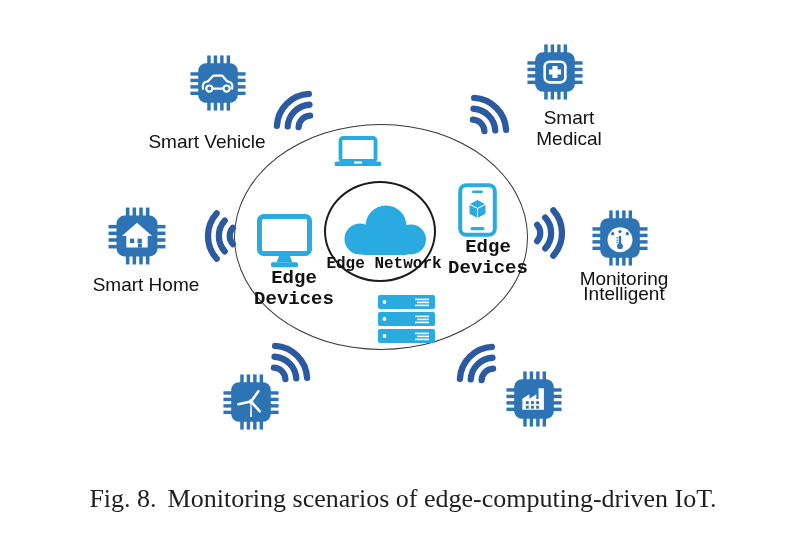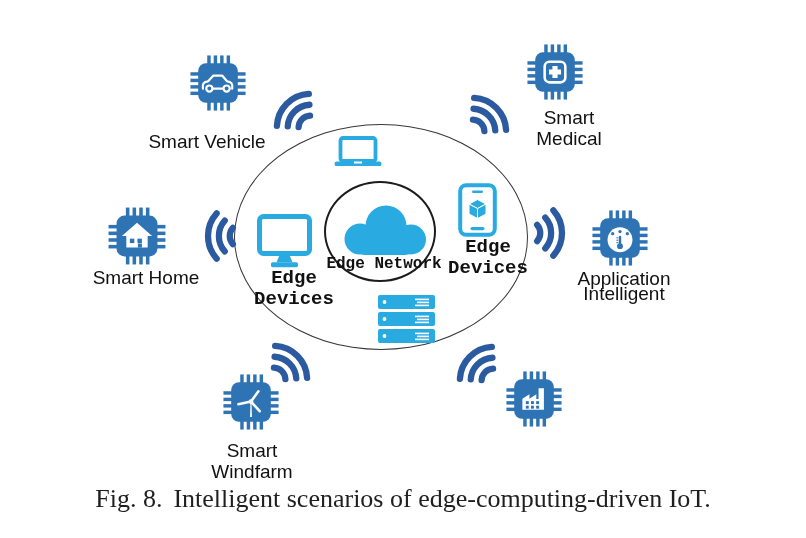--- a/index.html
+++ b/index.html
@@ -210,21 +210,21 @@
         <rect x="58" y="31" width="10" height="4"></rect>
         <rect x="58" y="38.5" width="10" height="4"></rect>
         <rect x="58" y="46" width="10" height="4"></rect>
       <rect x="13" y="13" width="46" height="46" rx="9"></rect>
     </g>
     <path d="M36 21 L19 36 h5 v13 h24 V36 h5 z" class="f-white"></path>
     <rect x="28" y="39" width="5" height="5" class="f-chip"></rect>
     <rect x="36.5" y="39" width="5" height="5" class="f-chip"></rect>
     <rect x="37" y="44.5" width="4.5" height="4.5" class="f-chip"></rect>
   </svg>
-  <div class="lbl" style="left:86px;top:267px;width:120px;">Smart Home</div>
+  <div class="lbl" style="left:86px;top:274px;width:120px;">Smart Home</div>
 
   <svg class="abs" style="left:589px;top:207px;" width="62" height="62" viewBox="0 0 72 72">
     <g class="f-chip">
       <rect x="23.5" y="4" width="4" height="10"></rect>
         <rect x="31" y="4" width="4" height="10"></rect>
         <rect x="38.5" y="4" width="4" height="10"></rect>
         <rect x="46" y="4" width="4" height="10"></rect>
       <rect x="23.5" y="58" width="4" height="10"></rect>
         <rect x="31" y="58" width="4" height="10"></rect>
         <rect x="38.5" y="58" width="4" height="10"></rect>
@@ -243,21 +243,21 @@
     <circle cx="27.5" cy="31" r="1.9" class="f-chip"></circle>
     <circle cx="36" cy="28.5" r="1.9" class="f-chip"></circle>
     <circle cx="44.5" cy="31" r="1.9" class="f-chip"></circle>
     <rect x="34.6" y="33.5" width="2.8" height="10" rx="1.4" class="f-chip"></rect>
     <rect x="31.8" y="35.2" width="2.2" height="1.2" class="f-chip"></rect>
     <rect x="31.8" y="38" width="2.2" height="1.2" class="f-chip"></rect>
     <rect x="31.8" y="40.8" width="2.2" height="1.2" class="f-chip"></rect>
     <circle cx="36" cy="45.5" r="3.4" class="f-chip"></circle>
   </svg>
   <div class="lbl" style="left:564px;top:271px;width:120px;line-height:15px;">
-    <span style="display:block;">Application</span>
+    <span style="display:block;">Monitoring</span>
     <span style="display:block;">Intelligent</span>
   </div>
 
   <svg class="abs" style="left:219px;top:371px;" width="64" height="62" viewBox="0 0 72 72">
     <g class="f-chip">
       <rect x="23.5" y="4" width="4" height="10"></rect>
         <rect x="31" y="4" width="4" height="10"></rect>
         <rect x="38.5" y="4" width="4" height="10"></rect>
         <rect x="46" y="4" width="4" height="10"></rect>
       <rect x="23.5" y="58" width="4" height="10"></rect>
@@ -275,21 +275,20 @@
       <rect x="13" y="13" width="46" height="46" rx="9"></rect>
     </g>
     <path d="M34.9 53.5 l0.5-17 h1.2 l0.5 17 z" class="f-white"></path>
     <g class="s-white" stroke-width="3">
       <path d="M36 35.5 L40.5 21.5" transform="rotate(18 36 35.5)"></path>
       <path d="M36 35.5 L36 20.5" transform="rotate(138 36 35.5)"></path>
       <path d="M36 35.5 L36 20.5" transform="rotate(258 36 35.5)"></path>
     </g>
     <circle cx="36" cy="35.5" r="2.7" class="f-white"></circle>
   </svg>
-  <div class="lbl" style="left:191px;top:440px;width:122px;">Smart Windfarm</div>
 
   <svg class="abs" style="left:503px;top:368px;" width="62" height="62" viewBox="0 0 72 72">
     <g class="f-chip">
       <rect x="23.5" y="4" width="4" height="10"></rect>
         <rect x="31" y="4" width="4" height="10"></rect>
         <rect x="38.5" y="4" width="4" height="10"></rect>
         <rect x="46" y="4" width="4" height="10"></rect>
       <rect x="23.5" y="58" width="4" height="10"></rect>
         <rect x="31" y="58" width="4" height="10"></rect>
         <rect x="38.5" y="58" width="4" height="10"></rect>
@@ -307,16 +306,16 @@
     <path d="M22.5 48.5 V35.8 l8.2-5.4 v5.4 l8-5.4 v5.6 h2.6 V23.5 h6.2 V48.5 z" class="f-white"></path>
     <rect x="26.5" y="38.5" width="3.4" height="3.4" class="f-chip"></rect>
     <rect x="32.5" y="38.5" width="3.4" height="3.4" class="f-chip"></rect>
     <rect x="38.5" y="38.5" width="3.4" height="3.4" class="f-chip"></rect>
     <rect x="26.5" y="43.8" width="3.4" height="3.4" class="f-chip"></rect>
     <rect x="32.5" y="43.8" width="3.4" height="3.4" class="f-chip"></rect>
     <rect x="38.5" y="43.8" width="3.4" height="3.4" class="f-chip"></rect>
   </svg>
 
   <div class="caption" style="top:484px;">
-    <span class="cap-label">Fig. 8.</span><span>Intelligent scenarios of edge-computing-driven IoT.</span>
+    <span class="cap-label">Fig. 8.</span><span>Monitoring scenarios of edge-computing-driven IoT.</span>
   </div>
 
 </div>
 
 </body></html>

